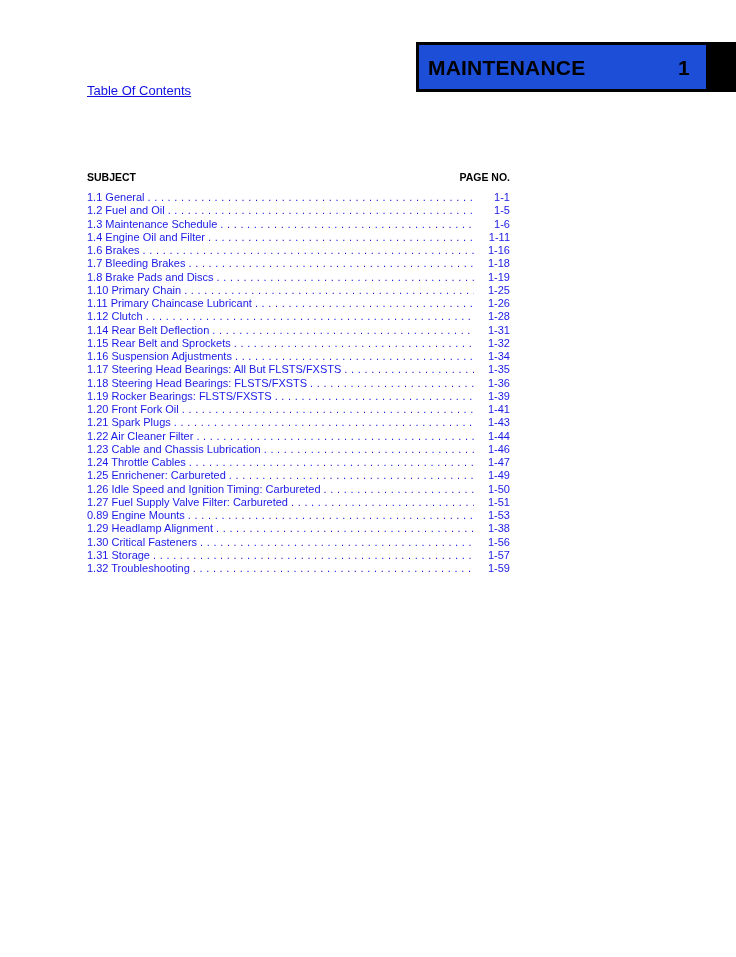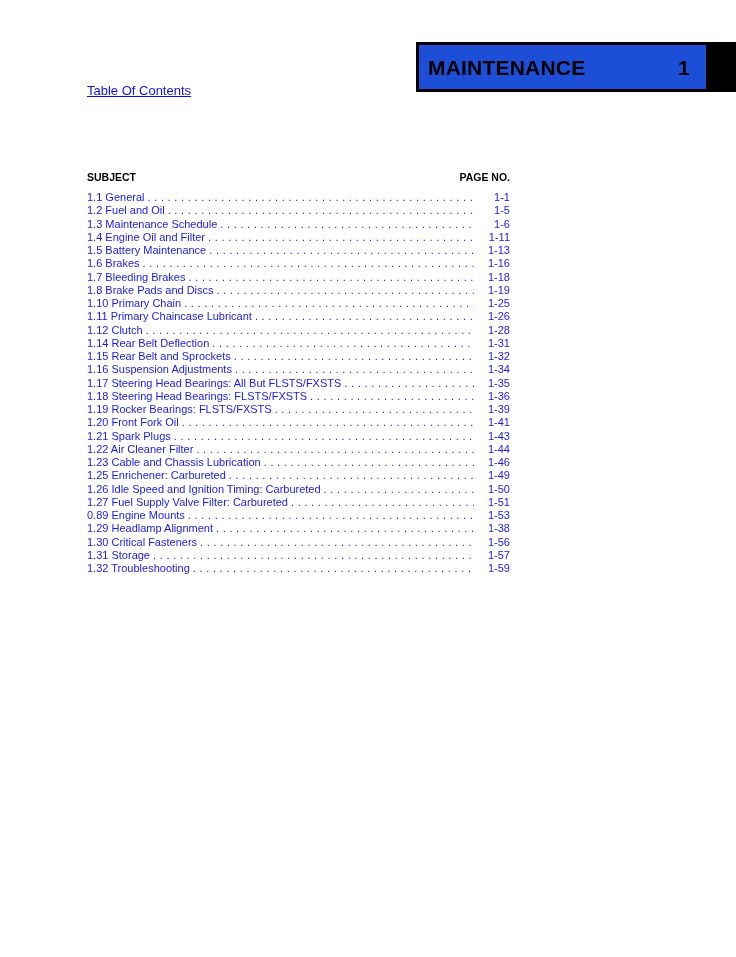--- a/index.html
+++ b/index.html
@@ -137,25 +137,20 @@
     <span class="subject">1.3 Maintenance Schedule</span>
     <span class="leader"></span>
     <span class="page">1-6</span>
   </div>
       <div class="toc-row">
     <span class="subject">1.4 Engine Oil and Filter</span>
     <span class="leader"></span>
     <span class="page">1-11</span>
   </div>
       <div class="toc-row">
-    <span class="subject">1.5 Battery Maintenance</span>
-    <span class="leader"></span>
-    <span class="page">1-13</span>
-  </div>
-      <div class="toc-row">
     <span class="subject">1.6 Brakes</span>
     <span class="leader"></span>
     <span class="page">1-16</span>
   </div>
       <div class="toc-row">
     <span class="subject">1.7 Bleeding Brakes</span>
     <span class="leader"></span>
     <span class="page">1-18</span>
   </div>
       <div class="toc-row">
@@ -220,20 +215,25 @@
   </div>
       <div class="toc-row">
     <span class="subject">1.22 Air Cleaner Filter</span>
     <span class="leader"></span>
     <span class="page">1-44</span>
   </div>
       <div class="toc-row">
     <span class="subject">1.23 Cable and Chassis Lubrication</span>
     <span class="leader"></span>
     <span class="page">1-46</span>
+  </div>
+      <div class="toc-row">
+    <span class="subject">1.24 Throttle Cables</span>
+    <span class="leader"></span>
+    <span class="page">1-47</span>
   </div>
       <div class="toc-row">
     <span class="subject">1.25 Enrichener: Carbureted</span>
     <span class="leader"></span>
     <span class="page">1-49</span>
   </div>
       <div class="toc-row">
     <span class="subject">1.26 Idle Speed and Ignition Timing: Carbureted</span>
     <span class="leader"></span>
     <span class="page">1-50</span>

